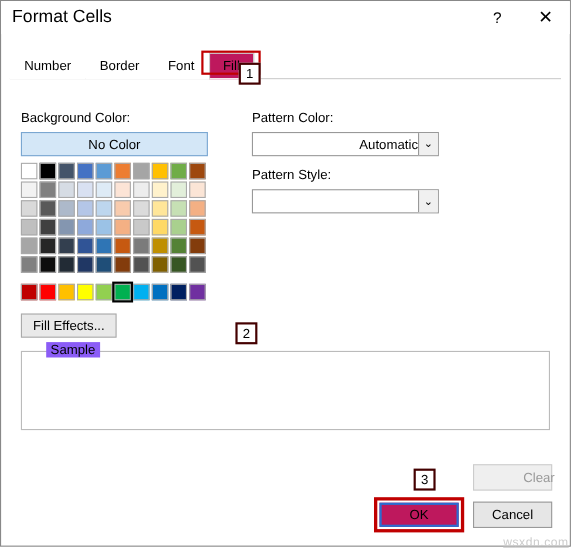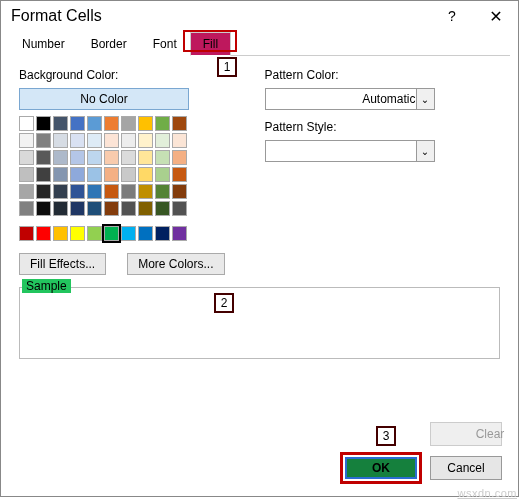--- a/index.html
+++ b/index.html
@@ -2,45 +2,45 @@
 <html><head>
 <meta charset="utf-8">
 <style>
 * { box-sizing: border-box; font-family: "Segoe UI", Tahoma, sans-serif; font-size: 12px; }
 body { margin: 0; background: #fff; width: 523px; height: 501px; overflow: hidden; }
 .dialog { width: 519px; height: 497px; border: 1px solid #888; background: #fff; position: relative; }
 .titlebar { height: 30px; display: flex; align-items: center; padding-left: 10px; background: #fff; }
 .title { font-size: 16px; flex: 1; }
 .tbtn { width: 44px; height: 30px; display: flex; align-items: center; justify-content: center; font-size: 14px; font-family: Arial; }
 .tbtn.close { font-size: 16px; }
-.tabs { display: flex; border-bottom: 1px solid #ccc; margin: 0 8px; position: relative; }
+.tabs { display: flex; border-bottom: 1px solid #ccc; margin: 16px 8px; position: relative; }
 .tab { padding: 4px 12px; border: 1px solid transparent; border-bottom: none; cursor: pointer; position: relative; top: 1px; background: #fff; }
 .tab.active { border-color: #ccc; background: #be185d; border-bottom: 1px solid #fff; }
 .tab-hl { position: absolute; border: 2px solid #c00000; left: 174px; top: -1px; width: 54px; height: 22px; pointer-events: none; }
 .body { padding: 12px 18px; display: flex; gap: 40px; position: relative; }
 .lbl { margin-bottom: 6px; }
 .nocolor { width: 170px; height: 22px; border: 1px solid #7aa7d1; background: #d4e7f7; display: flex; align-items: center; justify-content: center; margin-bottom: 6px; cursor: pointer; }
 .grid { display: flex; flex-direction: column; gap: 2px; }
 .row { display: flex; gap: 2px; }
 .sw { width: 15px; height: 15px; border: 1px solid #aaa; cursor: pointer; }
 .sw.sel { outline: 2px solid #000; outline-offset: 0; }
 .gap { height: 10px; }
 .btns { display: flex; gap: 21px; margin-top: 12px; }
 .btn { border: 1px solid #aaa; background: #e9e9e9; padding: 3px 10px; cursor: pointer; }
 .right { flex: 1; }
 .combo { display: flex; align-items: center; border: 1px solid #999; height: 22px; width: 170px; background: #fff; margin-bottom: 10px; }
 .combo-txt { flex: 1; text-align: right; }
 .combo-btn { width: 18px; height: 100%; border-left: 1px solid #999; display: flex; align-items: center; justify-content: center; background: #f0f0f0; font-size: 10px; }
 .sample { margin: 0 18px; border: 1px solid #bbb; height: 72px; position: relative; }
-.sample-lbl { position: absolute; top: -9px; left: 2px; background: #22c55e; padding: 0 4px; }
+.sample-lbl { position: absolute; top: -9px; left: 22px; background: #8b5cf6; padding: 0 4px; }
 .footer { position: absolute; bottom: 12px; right: 16px; display: flex; gap: 8px; align-items: center; }
 .fbtn { border: 1px solid #999; background: #e6e6e6; width: 72px; height: 24px; display: flex; align-items: center; justify-content: center; cursor: pointer; }
 .fbtn.disabled { color: #999; background: #efefef; border-color: #ccc; cursor: default; }
 .ok-hl { border: 3px solid #c00000; padding: 2px; }
-.ok-inner { border: 2px solid #2b6cd1; width: 72px; height: 22px; display: flex; align-items: center; justify-content: center; background: #15803d; font-weight: bold; }
+.ok-inner { border: 2px solid #2b6cd1; width: 72px; height: 22px; display: flex; align-items: center; justify-content: center; background: #be185d; }
 .num { position: absolute; width: 20px; height: 20px; border: 2px solid #400; display: flex; align-items: center; justify-content: center; font-weight: 400; background: #fff; z-index: 5; }
 .n1 { left: 216px; top: 56px; }
 .n2 { left: 213px; top: 292px; }
 .n3 { right: 122px; bottom: 50px; }
 .wm { position: absolute; right: 6px; bottom: 2px; color: #ccc; font-size: 11px; font-family: Arial; letter-spacing: 0.5px; z-index: 10; text-decoration: underline; }
 </style>
 </head>
 <body>
 
 <div class="dialog">
@@ -144,21 +144,20 @@
           <div class="sw" style="background: rgb(255, 255, 0);"></div>
           <div class="sw" style="background: rgb(146, 208, 80);"></div>
           <div class="sw sel" style="background: rgb(0, 176, 80);"></div>
           <div class="sw" style="background: rgb(0, 176, 240);"></div>
           <div class="sw" style="background: rgb(0, 112, 192);"></div>
           <div class="sw" style="background: rgb(0, 32, 96);"></div>
           <div class="sw" style="background: rgb(112, 48, 160);"></div>
         </div>
       <div class="btns">
         <div class="btn">Fill Effects...</div>
-        <div class="btn">More Colors...</div>
       </div>
     </div>
 
     <div class="right">
       <div class="lbl">Pattern Color:</div>
       <div class="combo">
         <div class="combo-txt">Automatic</div>
         <div class="combo-btn">⌄</div>
       </div>
       <div class="lbl">Pattern Style:</div>

